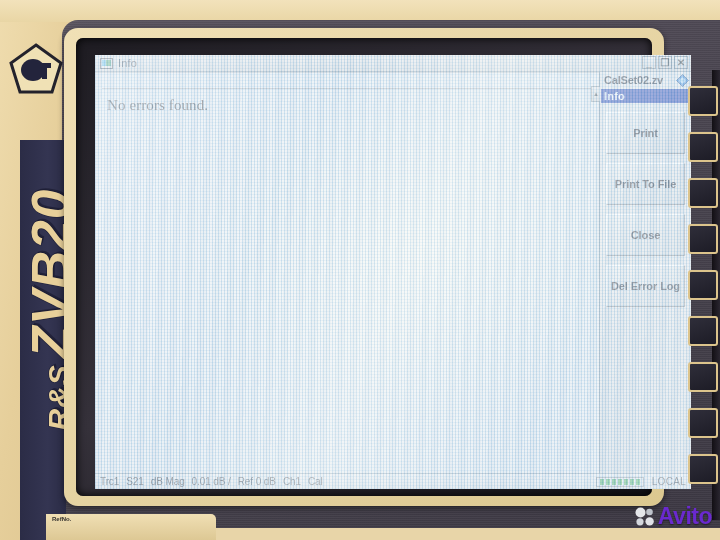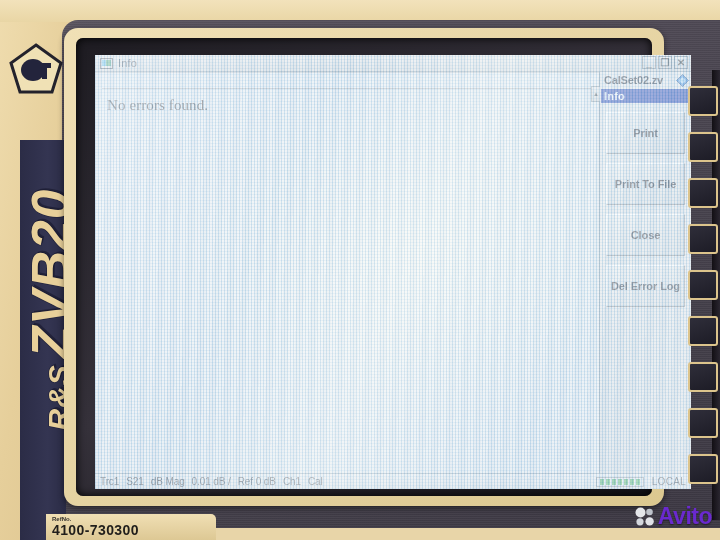--- a/index.html
+++ b/index.html
@@ -354,21 +354,20 @@
     <div class="hardkey" style="top:138px"></div>
     <div class="hardkey" style="top:184px"></div>
     <div class="hardkey" style="top:230px"></div>
     <div class="hardkey" style="top:276px"></div>
     <div class="hardkey" style="top:322px"></div>
     <div class="hardkey" style="top:368px"></div>
   </div>
 
   <div id="nameplate">
     <div id="nameplate-label">RefNo.</div>
-    <div id="nameplate-value">4100-730300</div>
   </div>
 
   <div id="watermark">
     <span id="wm-dots">
       <svg viewBox="0 0 19 19" width="19" height="19">
         <circle cx="5.5" cy="5.5" r="5" fill="#f2f4f7"></circle>
         <circle cx="14.5" cy="5" r="3.3" fill="#c9ced6"></circle>
         <circle cx="5" cy="14.8" r="3.6" fill="#dfe3e9"></circle>
         <circle cx="14.6" cy="14.4" r="4.2" fill="#eef0f4"></circle>
       </svg>

